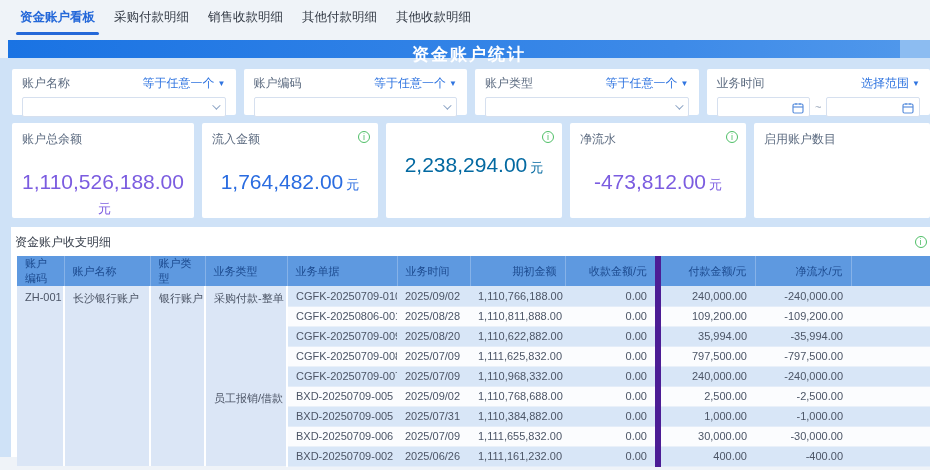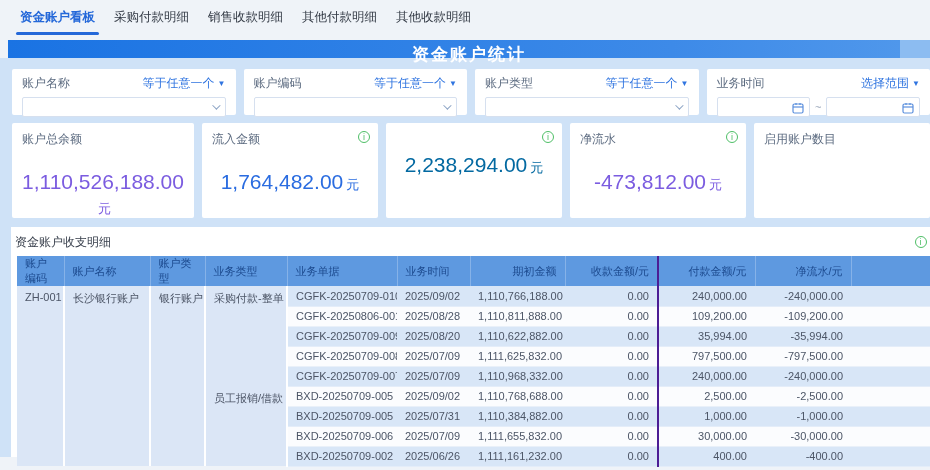--- a/index.html
+++ b/index.html
@@ -61,21 +61,21 @@
   .tbl-title { font-size:12px; color:#39404d; }
   .tbl-title-row .info-icon { position:static; }
   table { border-collapse:collapse; table-layout:fixed; width:913px;
     margin:6px 0 0 4px; font-size:11px; }
   th { background:#5e99e0; color:#1c4a8e; font-weight:normal; height:25px;
     padding:0 8px; text-align:left; border-right:1px solid rgba(255,255,255,0.25); }
   th.num { text-align:right; }
   td { height:20px; padding:0 8px; color:#4c5566; border-bottom:1px solid #e9f0f9;
     white-space:nowrap; overflow:hidden; }
   td.num { text-align:right; }
-  td.sep, th.sep { border-right:2px solid #4c1d95; }
+  td.sep, th.sep { border-right:6px solid #4c1d95; }
   td.merged { background:#dbe6f6 !important; border-right:2px solid #fff;
     vertical-align:top; padding-top:5px; border-bottom:none; }
   tr.alt td:not(.merged) { background:#d8e6f7; border-bottom:1px solid #e4edf9; }
   tr.plain td:not(.merged) { background:#fbfcfe; }
 </style>
 </head>
 <body>
 
 <div class="topbar">
   <div class="tab active">资金账户看板</div>

